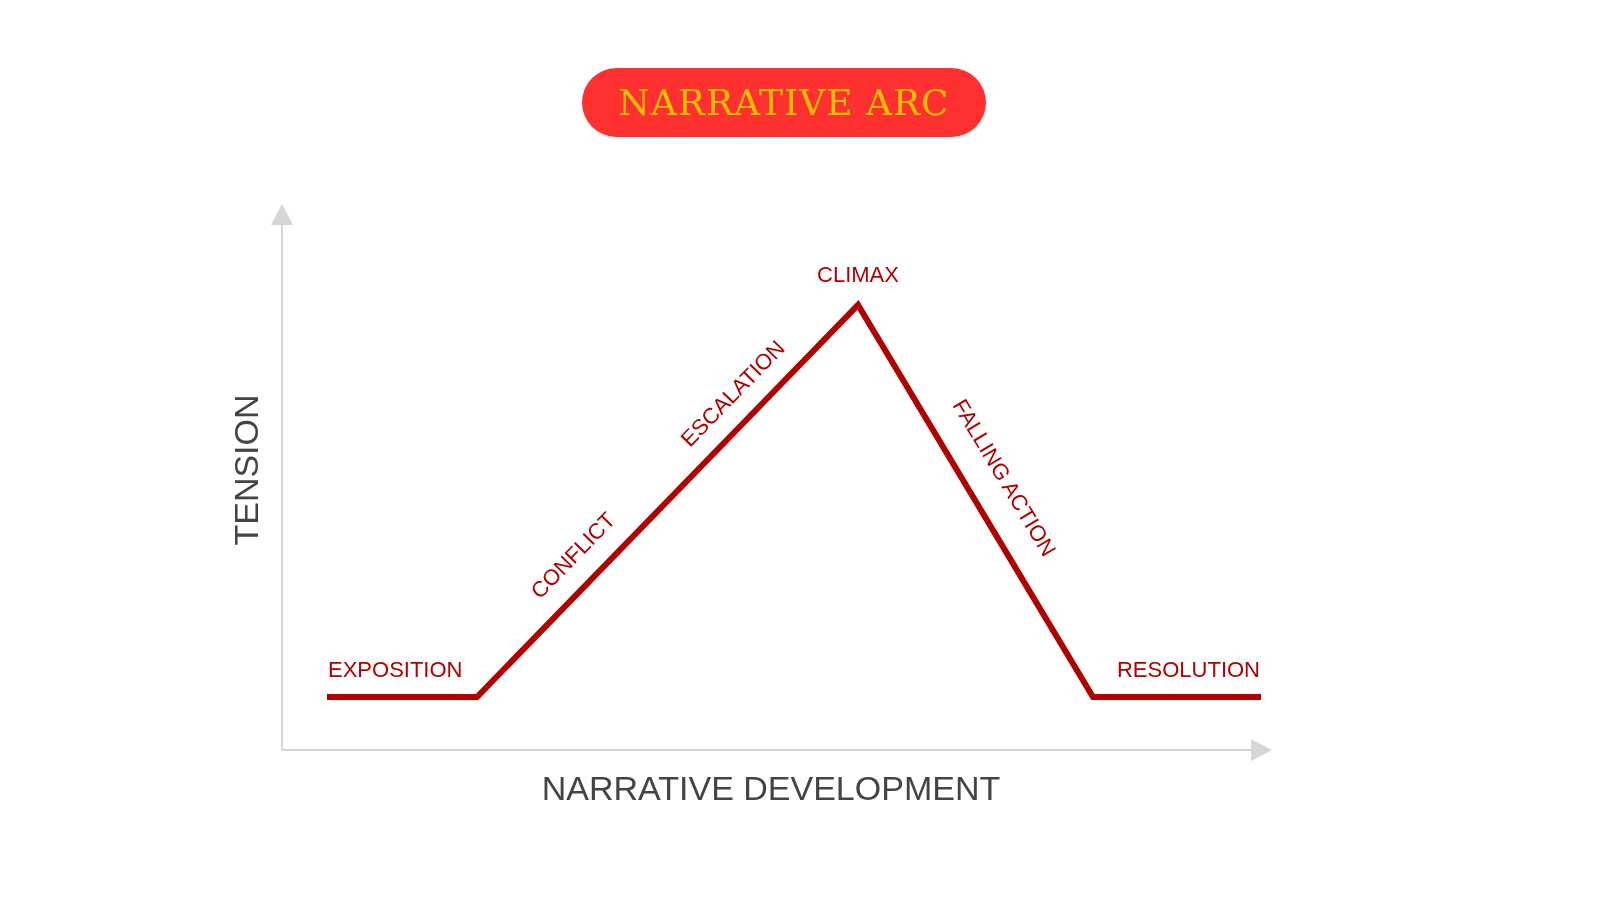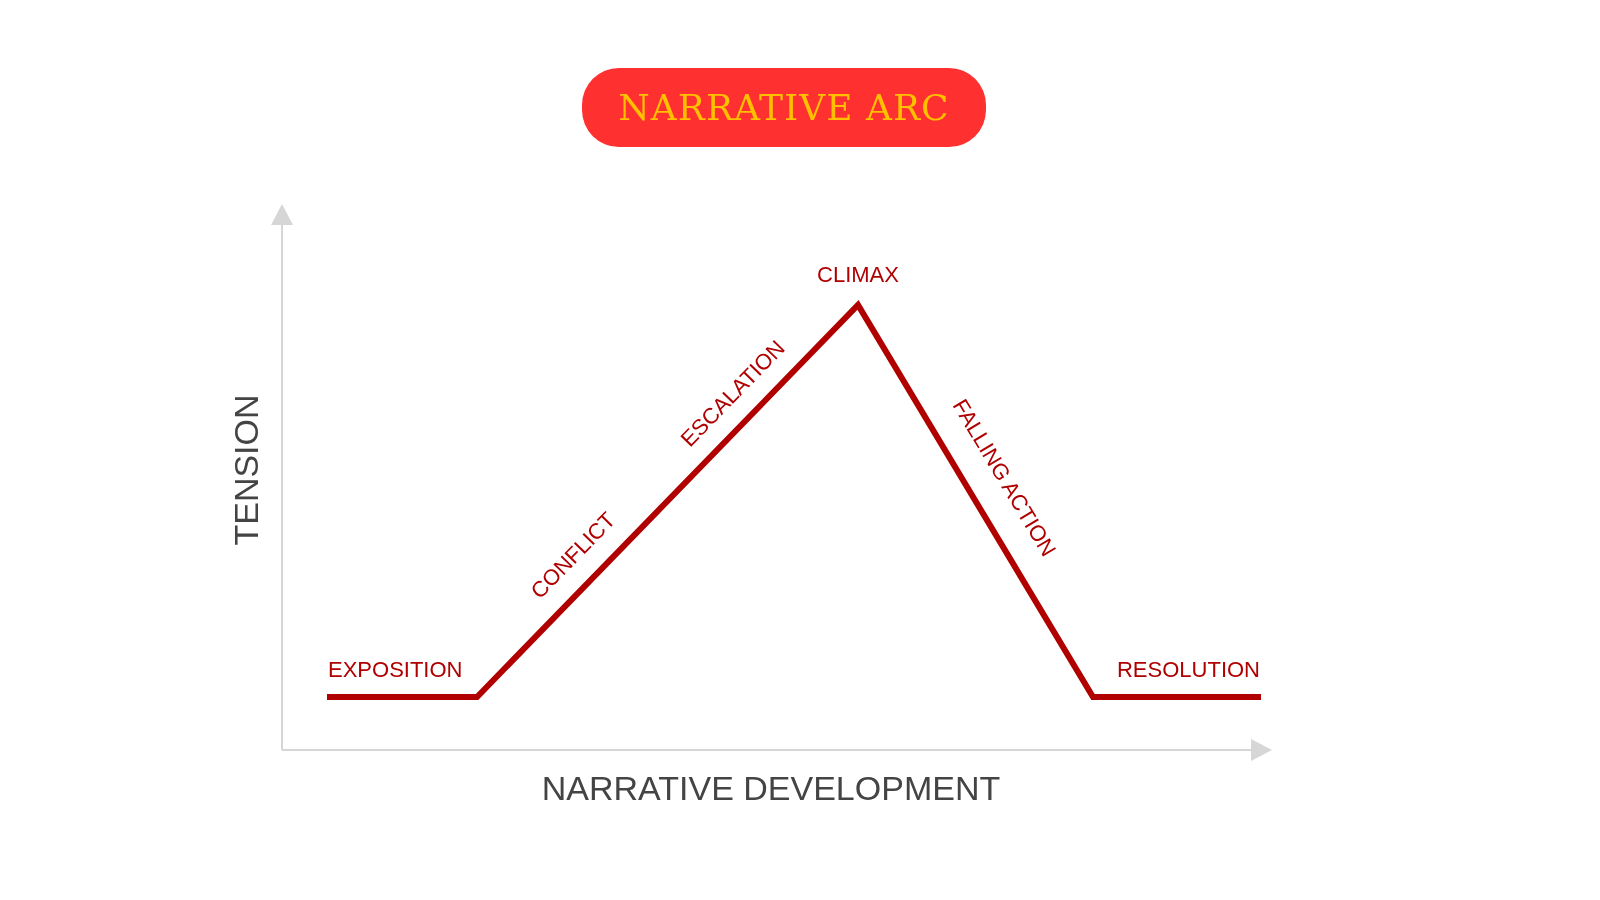--- a/index.html
+++ b/index.html
@@ -13,21 +13,21 @@
     .canvas {
       position: relative;
       width: 1600px;
       height: 900px;
     }
     .title-pill {
       position: absolute;
       left: 582px;
       top: 68px;
       width: 404px;
-      height: 79px;
+      height: 69px;
       border-radius: 37px;
       background: #ff3030;
       display: flex;
       align-items: center;
       justify-content: center;
     }
     .title-text {
       font-family: "DejaVu Serif", serif;
       font-size: 36px;
       letter-spacing: 1px;

